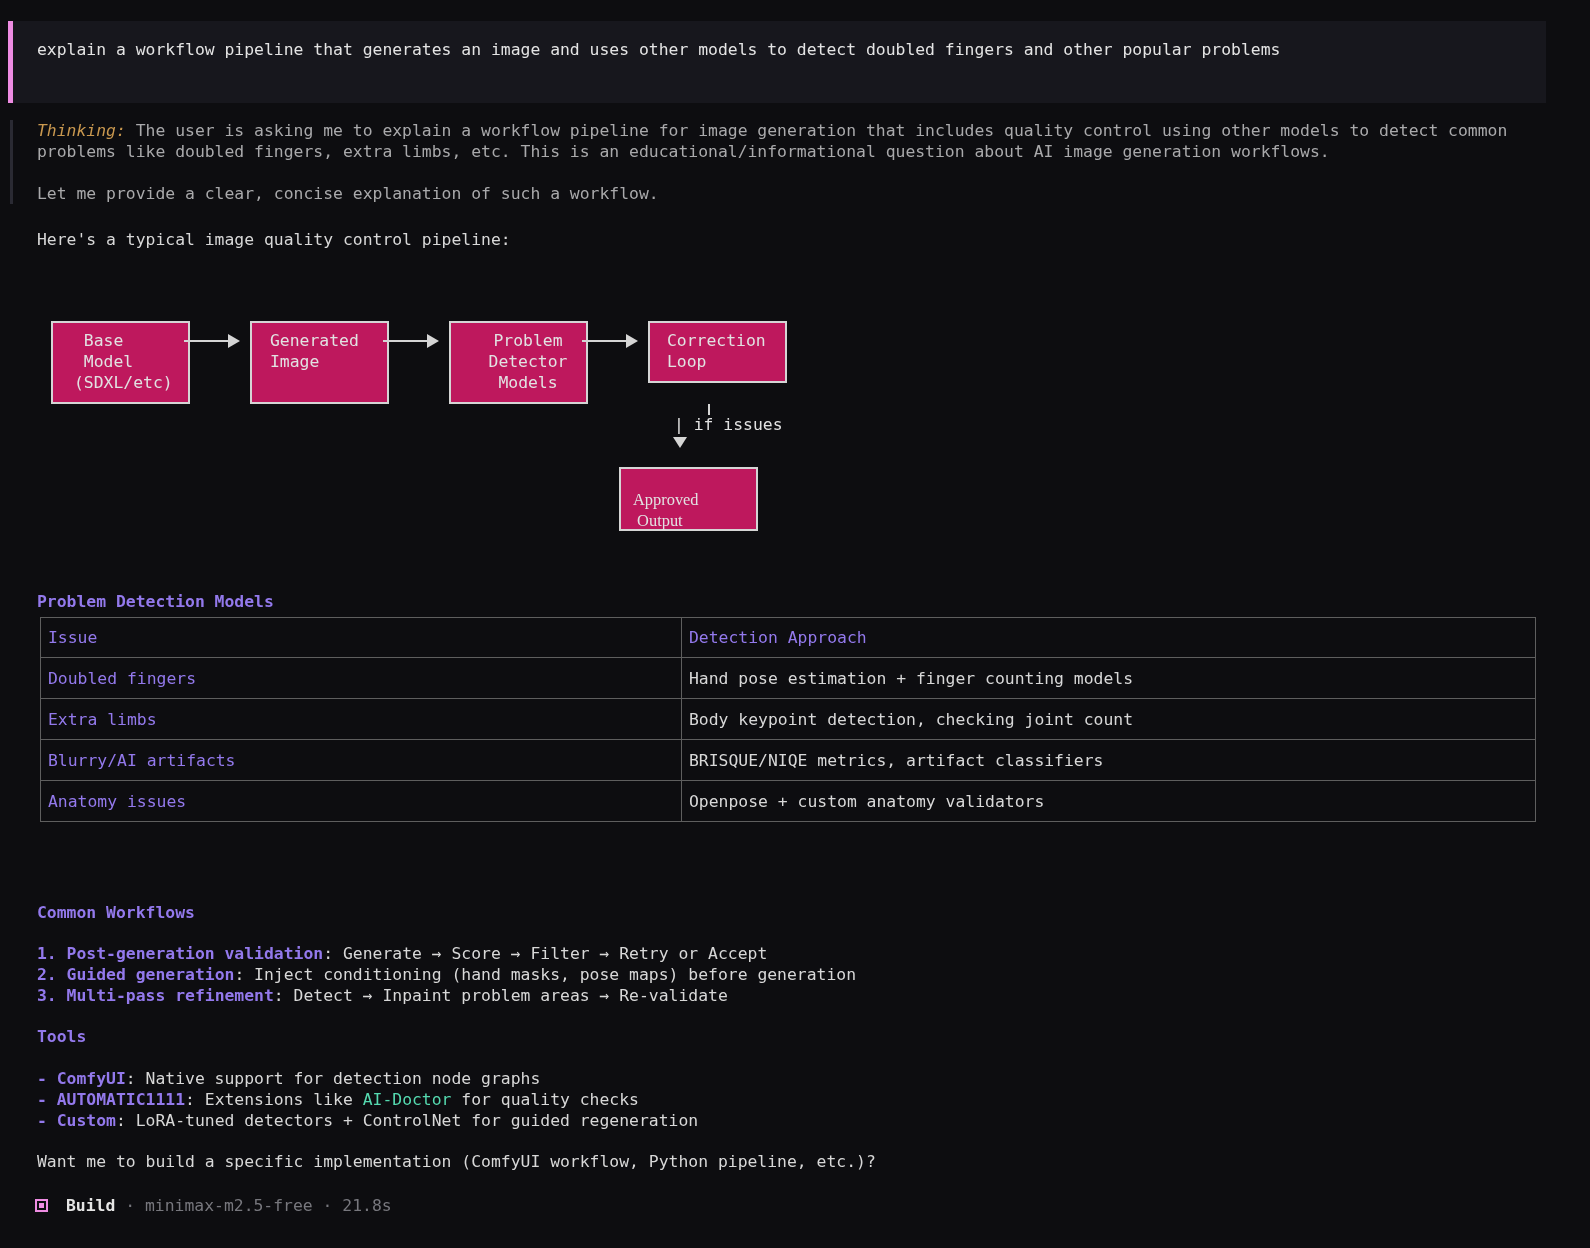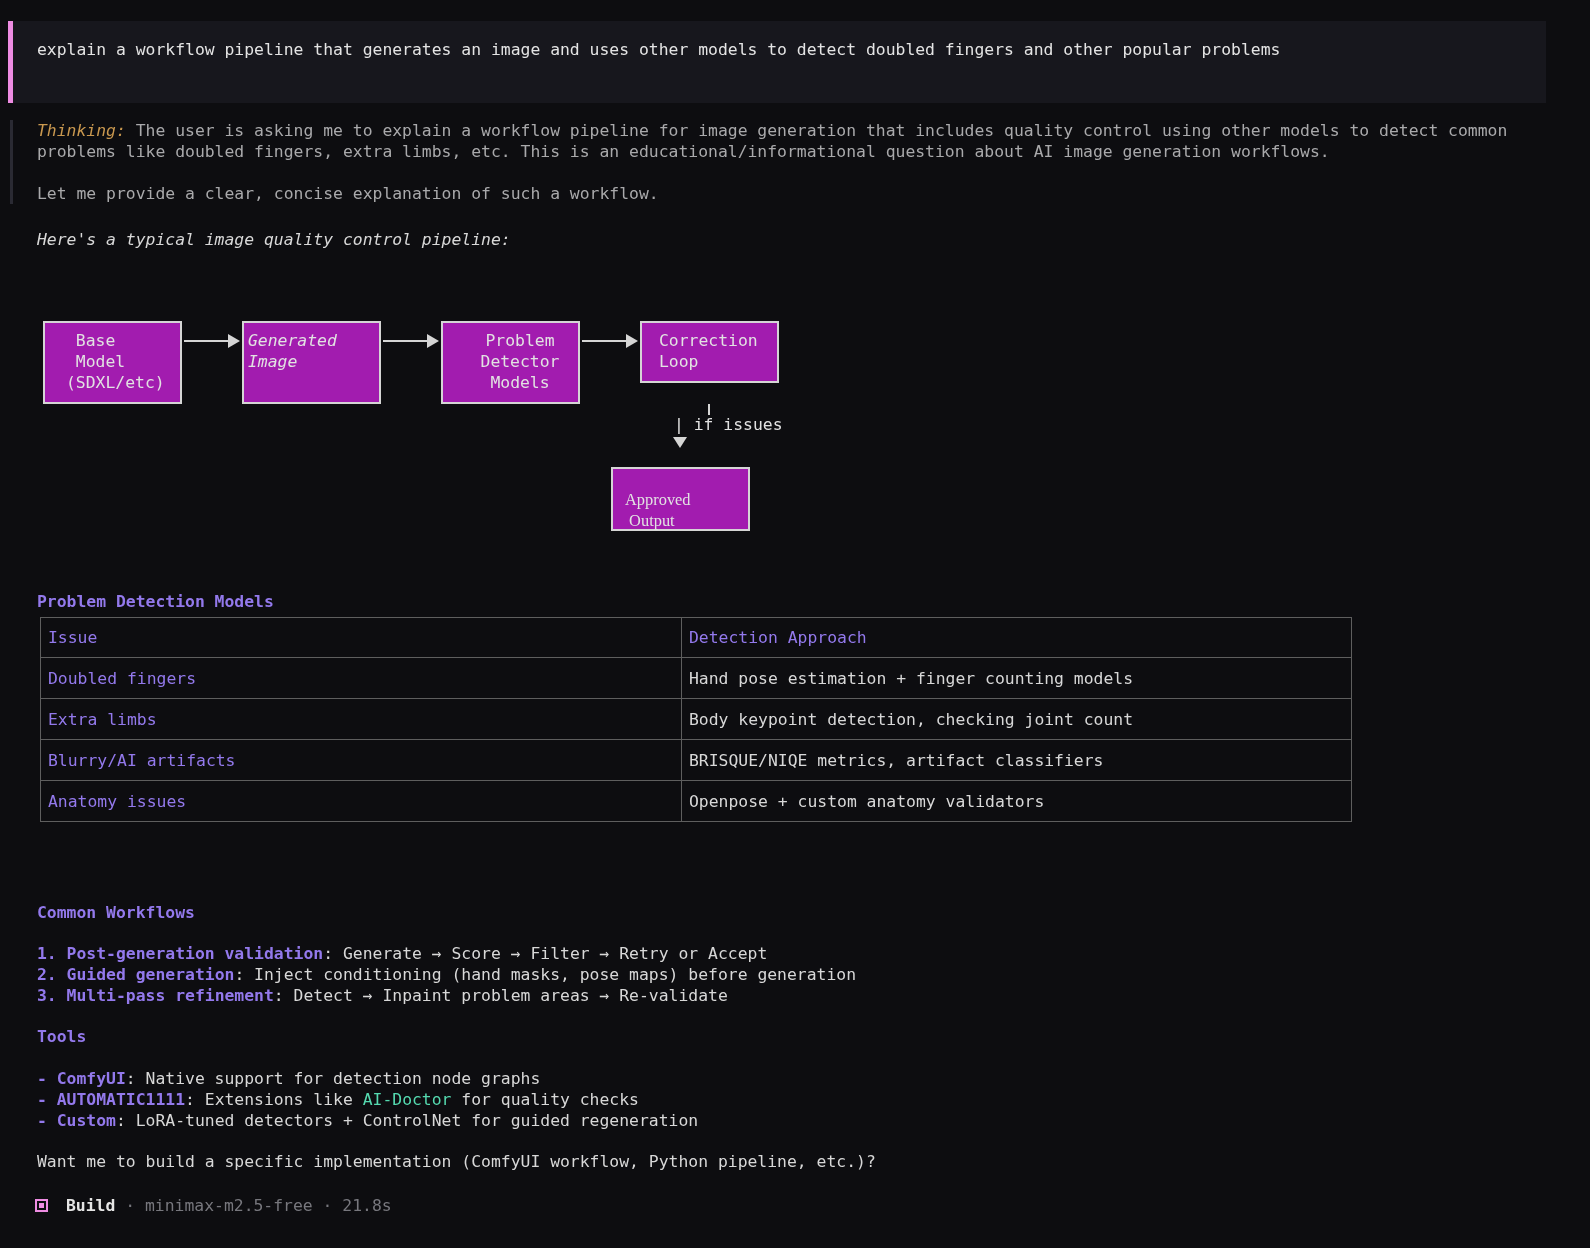--- a/index.html
+++ b/index.html
@@ -22,51 +22,51 @@
   .user-msg .msg-time { color:#6b6b72; }
 
   
   .thinking {
     left:10px; top:120px; width:1536px;
     border-left:3px solid #2a2a33; padding-left:24px; color:#a9a9ab;
   }
   .thinking .t-label { color:#c9984f; font-style:italic; }
   .thinking p.followup { margin-top:21px; }
 
-  .intro-line   { left:37px; top:229px; color:#d8d8d8;font-style:italic; }
+  .intro-line   { left:37px; top:229px; color:#d8d8d8; }
   .h-purple     { color:#9379ec; font-weight:bold; }
   .pipe-head    { left:37px; top:268px; }
   .tbl-head     { left:37px; top:591px; }
   .wf-head      { left:37px; top:902px; }
   .tools-head   { left:37px; top:1026px; }
 
   
   .dbox {
     position:absolute; width:139px; border:2px solid #d5d5d5;
-    background:#a21caf; color:#e2e2e2;
+    background:#be185d; color:#e2e2e2;margin-left:8px;
   }
   .dbox pre { font:inherit; line-height:21px; padding-top:7px; }
   .flow-arrow { position:absolute; height:14px; }
   .flow-arrow .shaft { position:absolute; left:0; top:6px; height:2px; background:#d5d5d5; }
   .flow-arrow .head  {
     position:absolute; right:0; top:0; width:0; height:0;
     border-top:7px solid transparent; border-bottom:7px solid transparent;
     border-left:12px solid #d5d5d5;
   }
   .vstub { position:absolute; width:2px; background:#d5d5d5; }
   .down-head {
     position:absolute; width:0; height:0;
     border-left:7px solid transparent; border-right:7px solid transparent;
     border-top:11px solid #d5d5d5;
   }
   .if-label { position:absolute; color:#e2e2e2; }
 
   
   .det-table {
-    left:40px; top:617px; width:1312px;
+    left:40px; top:617px; width:1496px;
     border-collapse:collapse; table-layout:fixed;
   }
   .det-table th, .det-table td {
     border:1px solid #5e5e5e; padding:0 0 0 7px;
     text-align:left; font-weight:normal; vertical-align:middle;
   }
   .det-table th { height:40px; }
   .det-table td { height:41px; }
   .det-table .c1 { width:641px; }
   .cell-purple { color:#9379ec; font-weight:bold; }
@@ -106,21 +106,21 @@
 
   <div class="abs intro-line">Here's a typical image quality control pipeline:</div>
 
   <div>
     <div class="dbox" style="left:43px;  top:321px; height:83px;">
         <pre style="padding-left:21px;"> Base
  Model
 (SDXL/etc)</pre>
       </div>
     <div class="dbox" style="left:242px; top:321px; height:83px;">
-        <pre style="padding-left:4px;font-style:italic;">Generated
+        <pre style="padding-left:18px;">Generated
 Image</pre>
       </div>
     <div class="dbox" style="left:441px; top:321px; height:83px;text-align:center;">
         <pre style="padding-left:19px;">Problem
 Detector
 Models</pre>
       </div>
     <div class="dbox" style="left:640px; top:321px; height:62px;">
         <pre style="padding-left:17px;">Correction
 Loop</pre>

